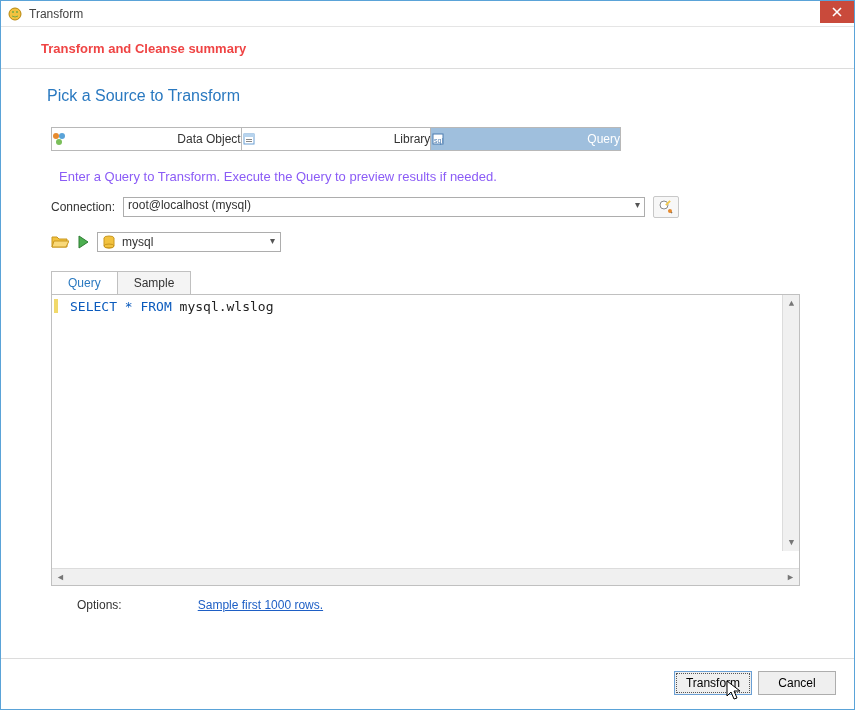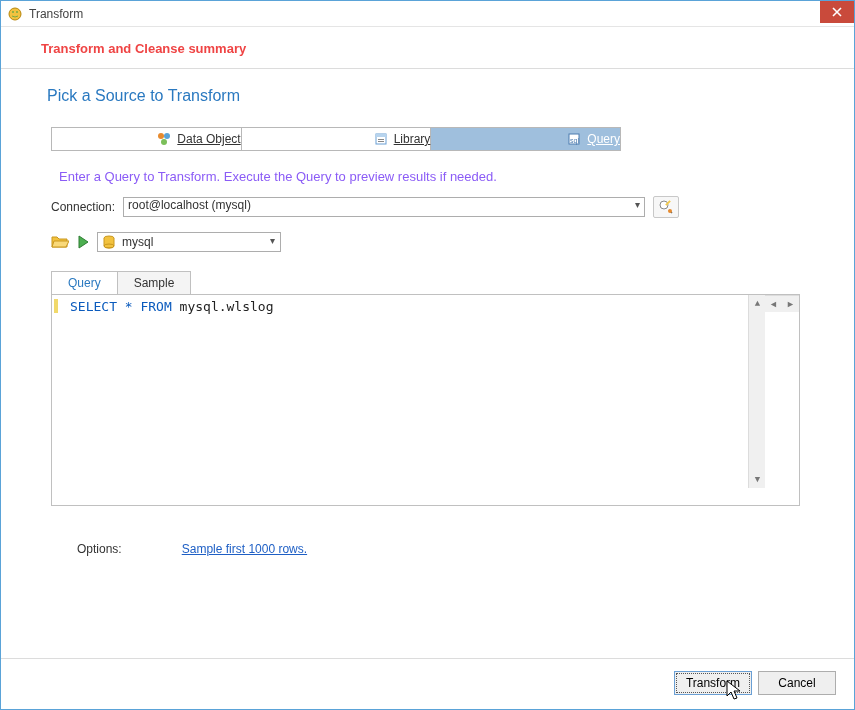--- a/index.html
+++ b/index.html
@@ -70,27 +70,26 @@
     border: 1px solid #b8b8b8;
     border-collapse: collapse;
     width: 570px;
     margin-left: 4px;
   }
   .source-tab {
     flex: 1;
     height: 22px;
     display: flex;
     align-items: center;
-    justify-content: flex-end;
+    justify-content: space-between;
     gap: 6px;
     font-size: 12px;
     border-right: 1px solid #b8b8b8;
     cursor: pointer;
     background: #fff;
-    text-decoration: underline;
   }
   .source-tab:last-child { border-right: none; }
   .source-tab.active {
     background: #9fbfdd;
     color: #fff;
   }
   .source-tab .tab-icon { width: 14px; height: 14px; display:inline-block; }
   .instruction {
     font-weight: normal;
     font-size: 13px;
@@ -176,26 +175,27 @@
     top: 1px;
   }
   .qp-tab.active {
     background: #fff;
     border-bottom: 1px solid #fff;
     color: #2a79c0;
   }
   .qp-tab + .qp-tab { margin-left: -1px; }
   .editor-wrap {
     border: 1px solid #c0c0c0;
-    height: 212px;
+    height: 292px;
     margin-left: 4px;
     margin-right: 20px;
     position: relative;
     background: #fff;
     display:flex;
+    flex-direction:column;
   }
   .editor {
     flex:1;
     font-family: Consolas, "Courier New", monospace;
     font-size: 13px;
     padding: 4px 8px 4px 8px;
     position:relative;
     overflow:hidden;
   }
   .editor .gutter-mark {
@@ -231,22 +231,22 @@
   .hscroll {
     height:17px; background:#f0f0f0; border-top:1px solid #dcdcdc;
     display:flex; align-items:center; justify-content:space-between;
   }
   .hscroll .left, .hscroll .right {
     width:17px; height:17px; display:flex; align-items:center; justify-content:center;
     font-size:9px; color:#777; cursor:pointer;
   }
   .options-row {
     display:flex;
-    gap: 60px;
-    margin-top: 36px;
+    gap: 76px;
+    margin-top: 12px;
     margin-left: 30px;
     font-size:12px;
   }
   .options-row .opt-label { color:#333; }
   .options-row .opt-link { color:#1e5fc5; text-decoration: underline; cursor:pointer; }
   .footer {
     border-top: 1px solid #dcdcdc;
     padding: 12px 18px 14px;
     display:flex;
     justify-content:flex-end;

